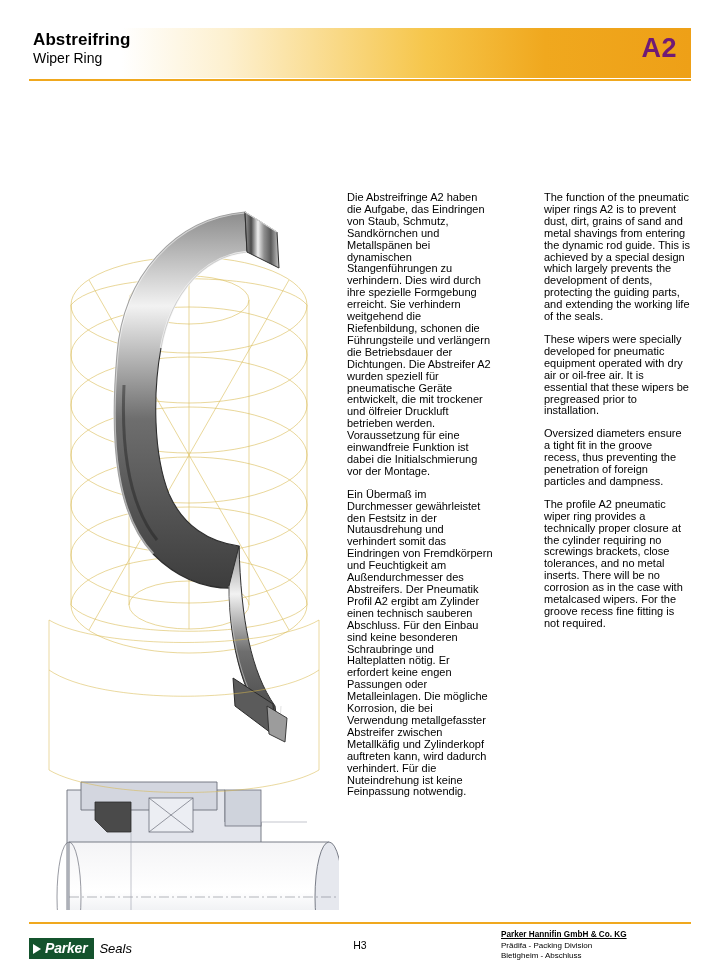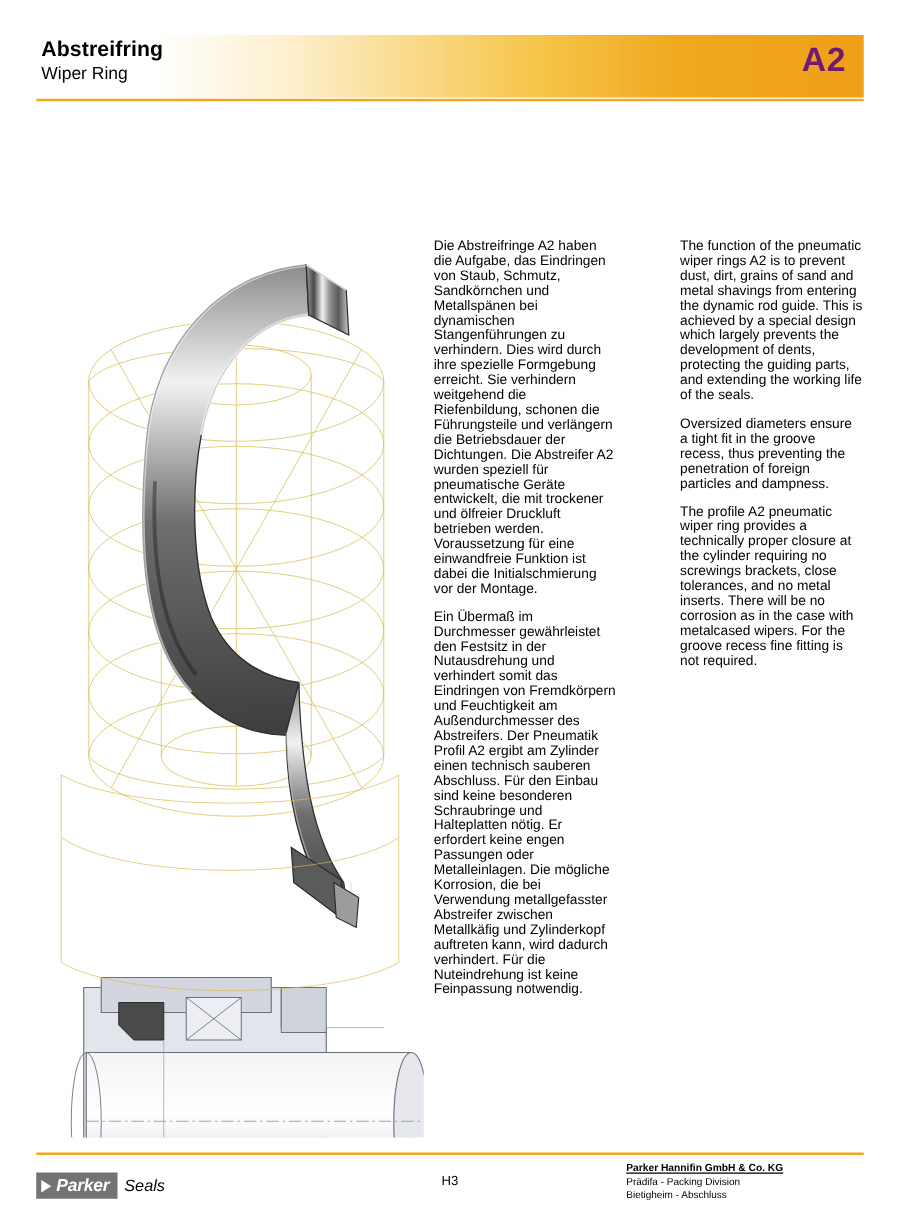--- a/index.html
+++ b/index.html
@@ -118,21 +118,21 @@
     height: 40px;
   }
   .logo {
     position: absolute;
     left: 0;
     top: 8px;
     display: flex;
     align-items: center;
   }
   .logo-mark {
-    background: #737373;
+    background: #14532d;
     color: #ffffff;
     font-size: 14px;
     font-weight: bold;
     font-style: italic;
     padding: 2px 7px 3px 16px;
     line-height: 16px;
     position: relative;
     letter-spacing: -0.2px;
   }
   .logo-mark::before {
@@ -301,20 +301,21 @@
     </svg>
   </div>
 
   <div class="col col-de">
     <p>Die Abstreifringe A2 haben die Aufgabe, das Eindringen von Staub, Schmutz, Sandkörnchen und Metallspänen bei dynamischen Stangenführungen zu verhindern. Dies wird durch ihre spezielle Formgebung erreicht. Sie verhindern weitgehend die Riefenbildung, schonen die Führungsteile und verlängern die Betriebsdauer der Dichtungen. Die Abstreifer A2 wurden speziell für pneumatische Geräte entwickelt, die mit trockener und ölfreier Druckluft betrieben werden. Voraussetzung für eine einwandfreie Funktion ist dabei die Initialschmierung vor der Montage.</p>
     <p>Ein Übermaß im Durchmesser gewährleistet den Festsitz in der Nutausdrehung und verhindert somit das Eindringen von Fremdkörpern und Feuchtigkeit am Außendurchmesser des Abstreifers. Der Pneumatik Profil A2 ergibt am Zylinder einen technisch sauberen Abschluss. Für den Einbau sind keine besonderen Schraubringe und Halteplatten nötig. Er erfordert keine engen Passungen oder Metalleinlagen. Die mögliche Korrosion, die bei Verwendung metallgefasster Abstreifer zwischen Metallkäfig und Zylinderkopf auftreten kann, wird dadurch verhindert. Für die Nuteindrehung ist keine Feinpassung notwendig.</p>
   </div>
 
   <div class="col col-en">
     <p>The function of the pneumatic wiper rings A2 is to prevent dust, dirt, grains of sand and metal shavings from entering the dynamic rod guide. This is achieved by a special design which largely prevents the development of dents, protecting the guiding parts, and extending the working life of the seals.</p>
+    <p>These wipers were specially developed for pneumatic equipment operated with dry air or oil-free air. It is essential that these wipers be pregreased prior to installation.</p>
     <p>Oversized diameters ensure a tight fit in the groove recess, thus preventing the penetration of foreign particles and dampness.</p>
     <p>The profile A2 pneumatic wiper ring provides a technically proper closure at the cylinder requiring no screwings brackets, close tolerances, and no metal inserts. There will be no corrosion as in the case with metalcased wipers. For the groove recess fine fitting is not required.</p>
   </div>
 
   <div class="footer-rule"></div>
   <div class="footer">
     <div class="logo">
       <span class="logo-mark">Parker</span>
       <span class="logo-seals">Seals</span>
     </div>

